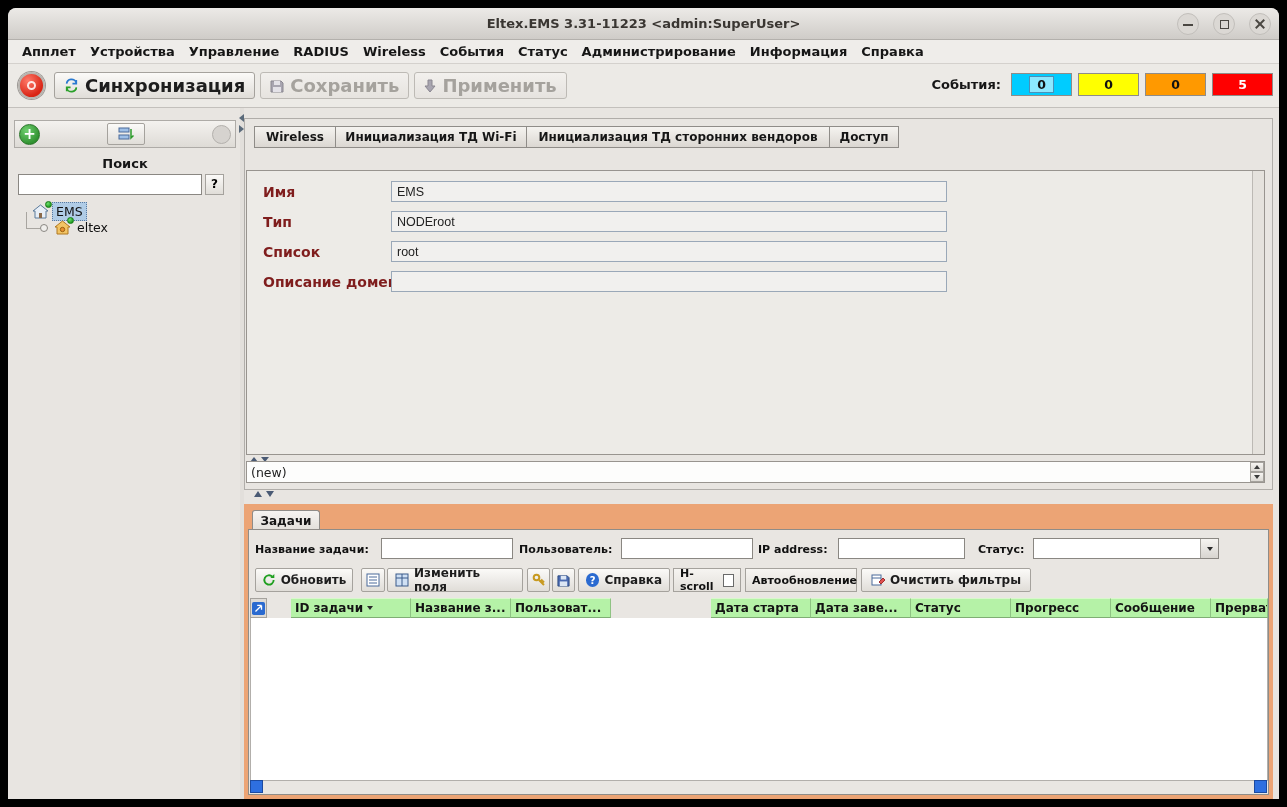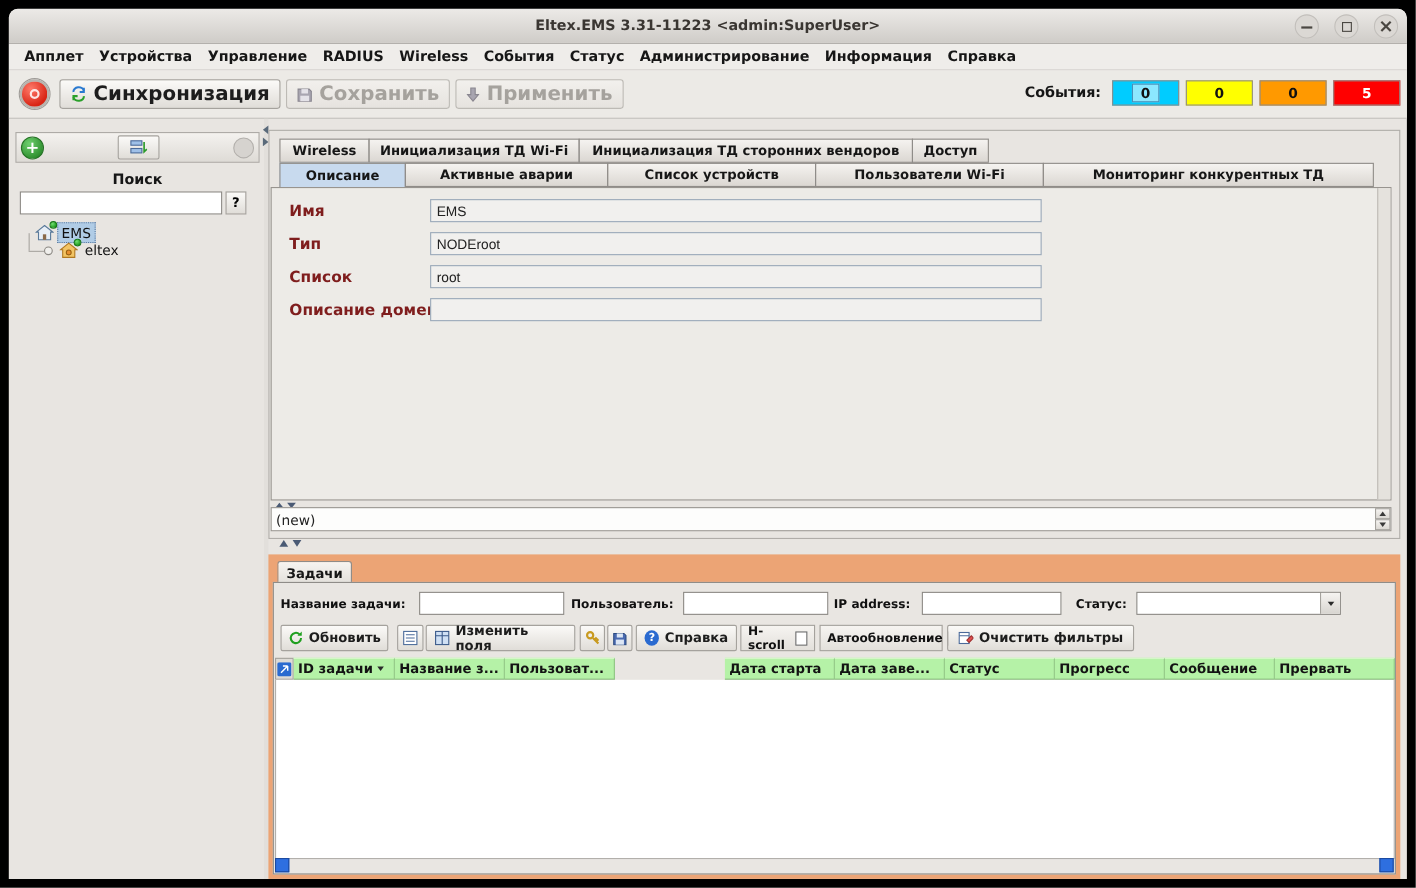--- a/index.html
+++ b/index.html
@@ -286,27 +286,20 @@
 
   <div class="device">
     <div class="device-border"></div>
 
     <div class="tabrow" style="left:10px; top:18px;">
       <div class="tab" style="width:82px;">Wireless</div>
       <div class="tab" style="width:192px;">Инициализация ТД Wi-Fi</div>
       <div class="tab" style="width:304px;">Инициализация ТД сторонних вендоров</div>
       <div class="tab" style="width:70px;">Доступ</div>
     </div>
-    <div class="tabrow" style="left:10px; top:40px;">
-      <div class="tab selected" style="width:115px;">Описание</div>
-      <div class="tab" style="width:185px;">Активные аварии</div>
-      <div class="tab" style="width:190px;">Список устройств</div>
-      <div class="tab" style="width:208px;">Пользователи Wi-Fi</div>
-      <div class="tab" style="width:301px;">Мониторинг конкурентных ТД</div>
-    </div>
 
     <div class="form-outer">
       <div class="form-label" style="top:13px;">Имя</div>
       <input class="form-input" style="top: 10px;" value="EMS">
       <div class="form-label" style="top:43px;">Тип</div>
       <input class="form-input" style="top: 40px;" value="NODEroot">
       <div class="form-label" style="top:73px;">Список</div>
       <input class="form-input" style="top: 70px;" value="root">
       <div class="form-label" style="top:103px;">Описание домена</div>
       <input class="form-input" style="top: 100px;">
@@ -424,21 +417,21 @@
         <span>Очистить фильтры</span>
       </div>
 
       <div class="table-header">
         <div class="corner-cell">
           <svg width="13" height="13" viewBox="0 0 15 15">
               <rect width="15" height="15" rx="2" fill="#2a6ad0"></rect>
               <path d="M4 11L11 4M11 4H6M11 4v5" stroke="#fff" stroke-width="1.5" fill="none"></path>
             </svg>
         </div>
-        <div class="hcell" style="width:92px;">
+        <div class="hcell" style="width:120px;margin-left:24px;">
             <span>ID задачи</span>
             <span class="tri down sm"></span>
           </div>
         <div class="hcell" style="width:100px;">
             <span>Название з...</span>
           </div>
         <div class="hcell" style="width:100px;">
             <span>Пользоват...</span>
           </div>
         <div class="hcell" style="width:100px;margin-top:26px;">

